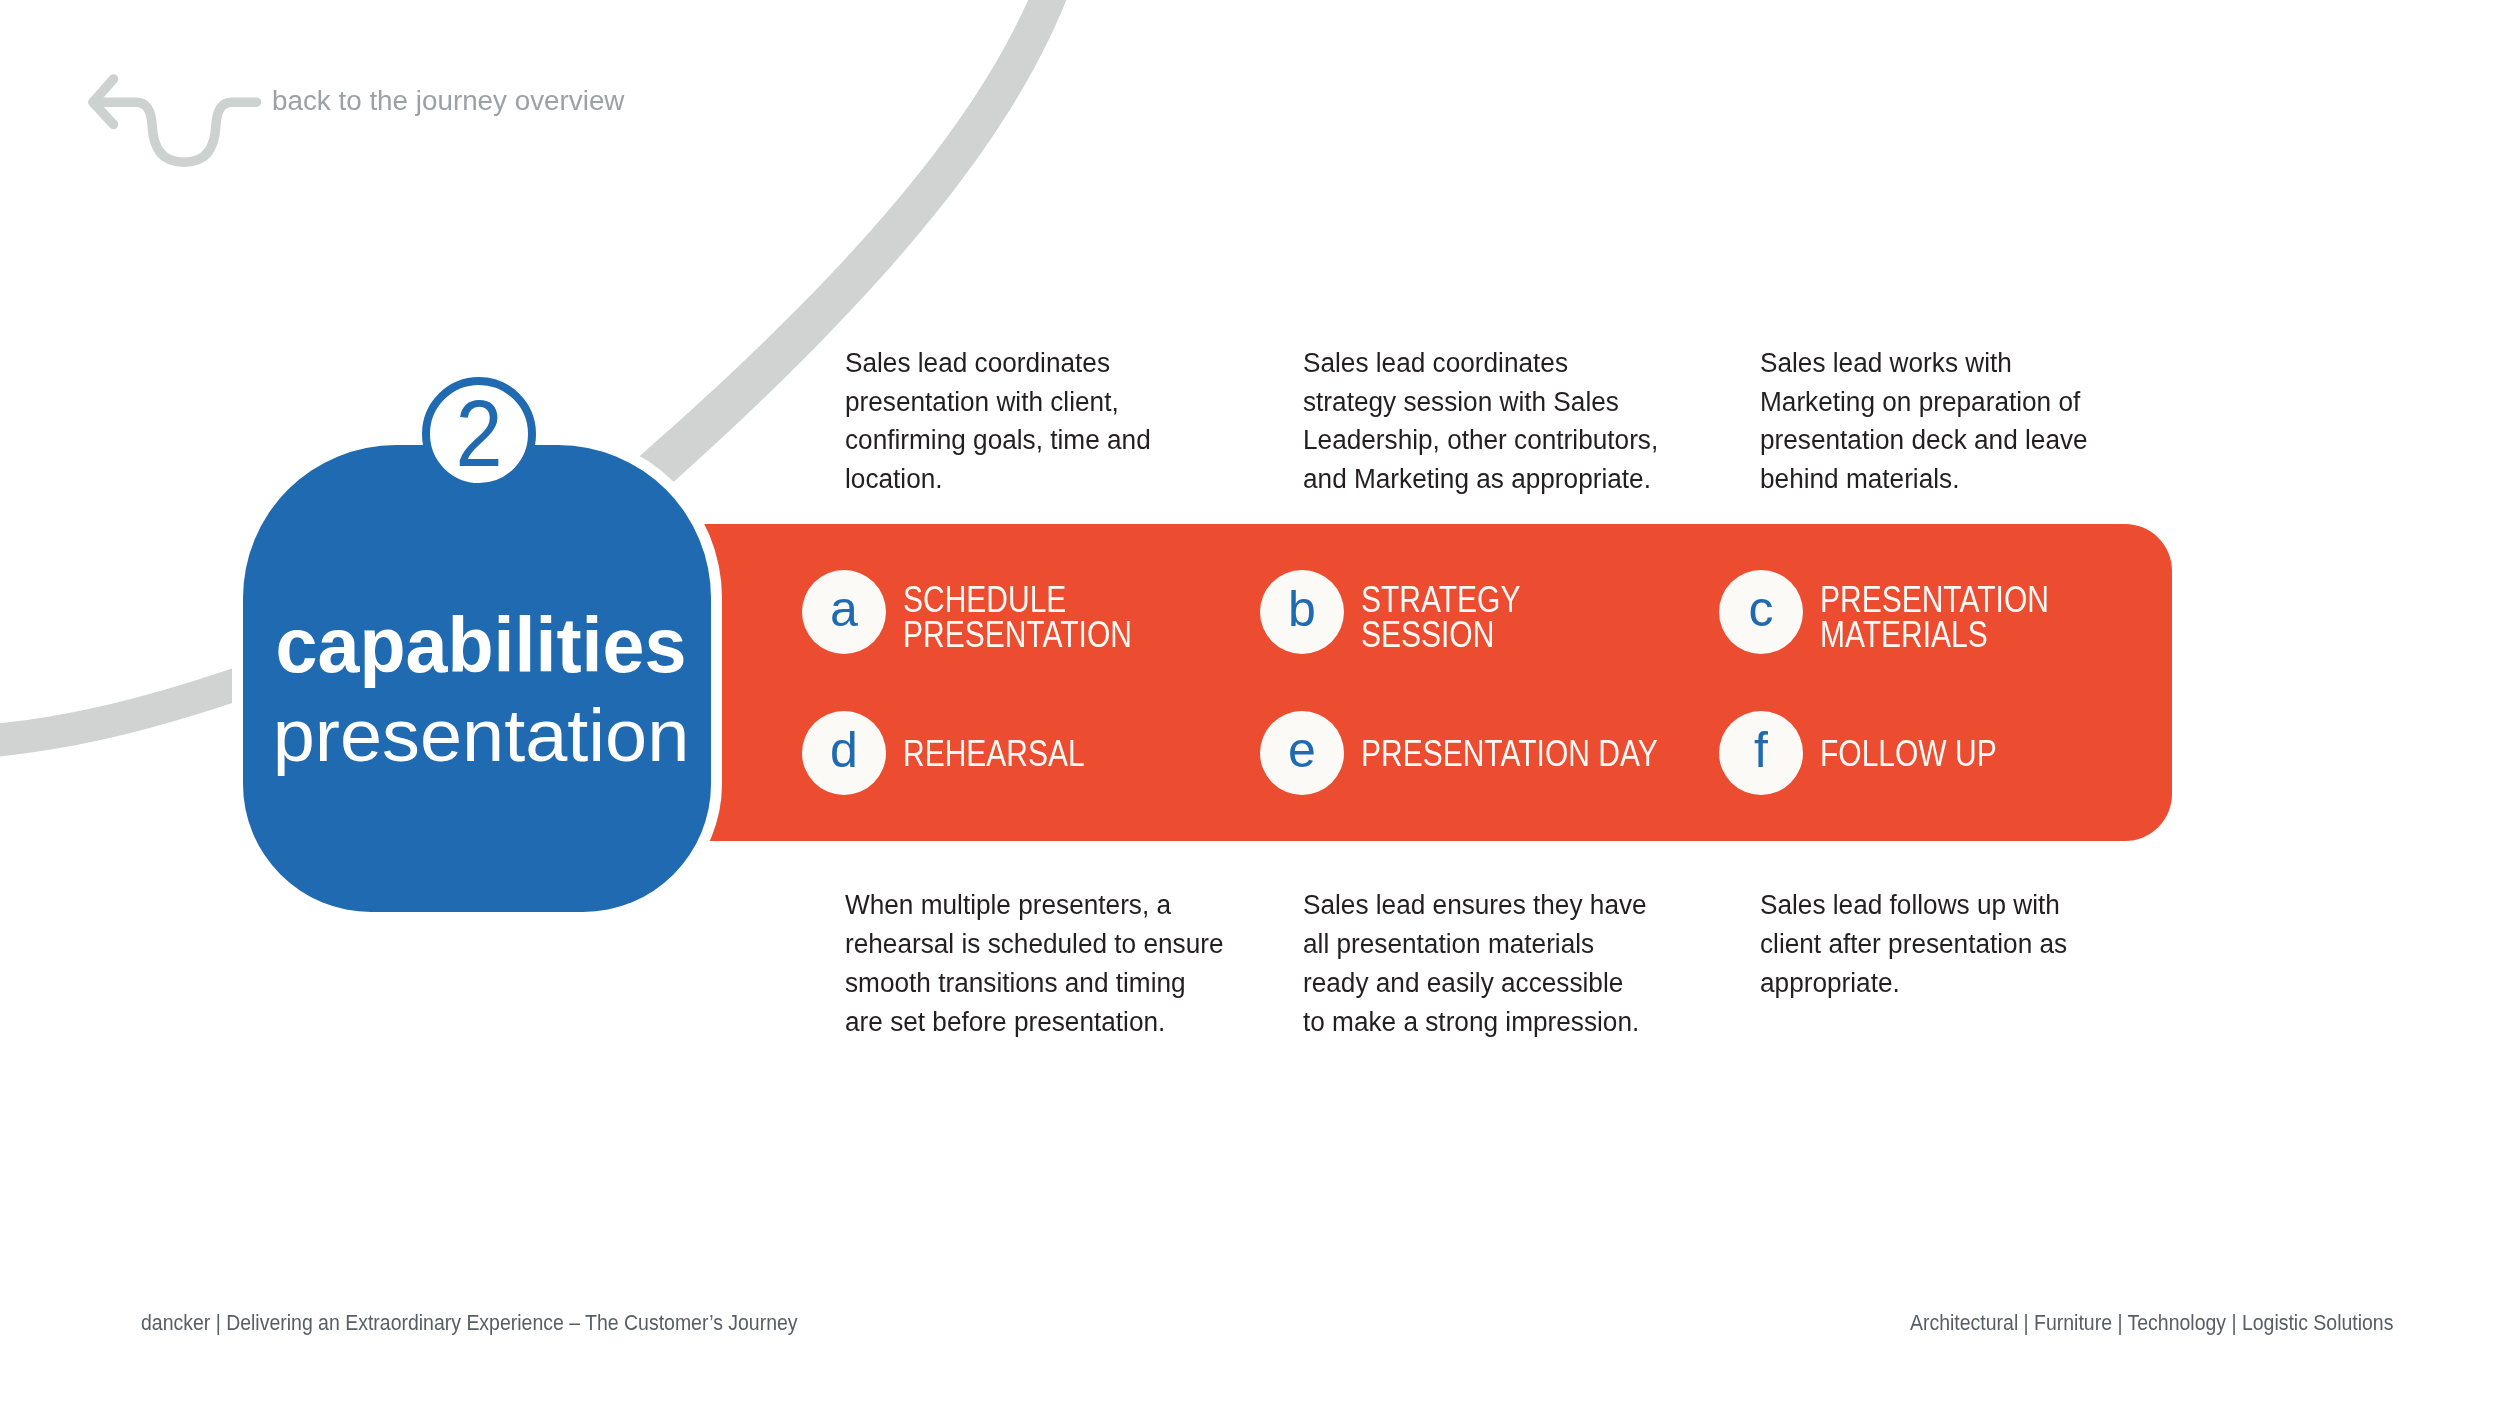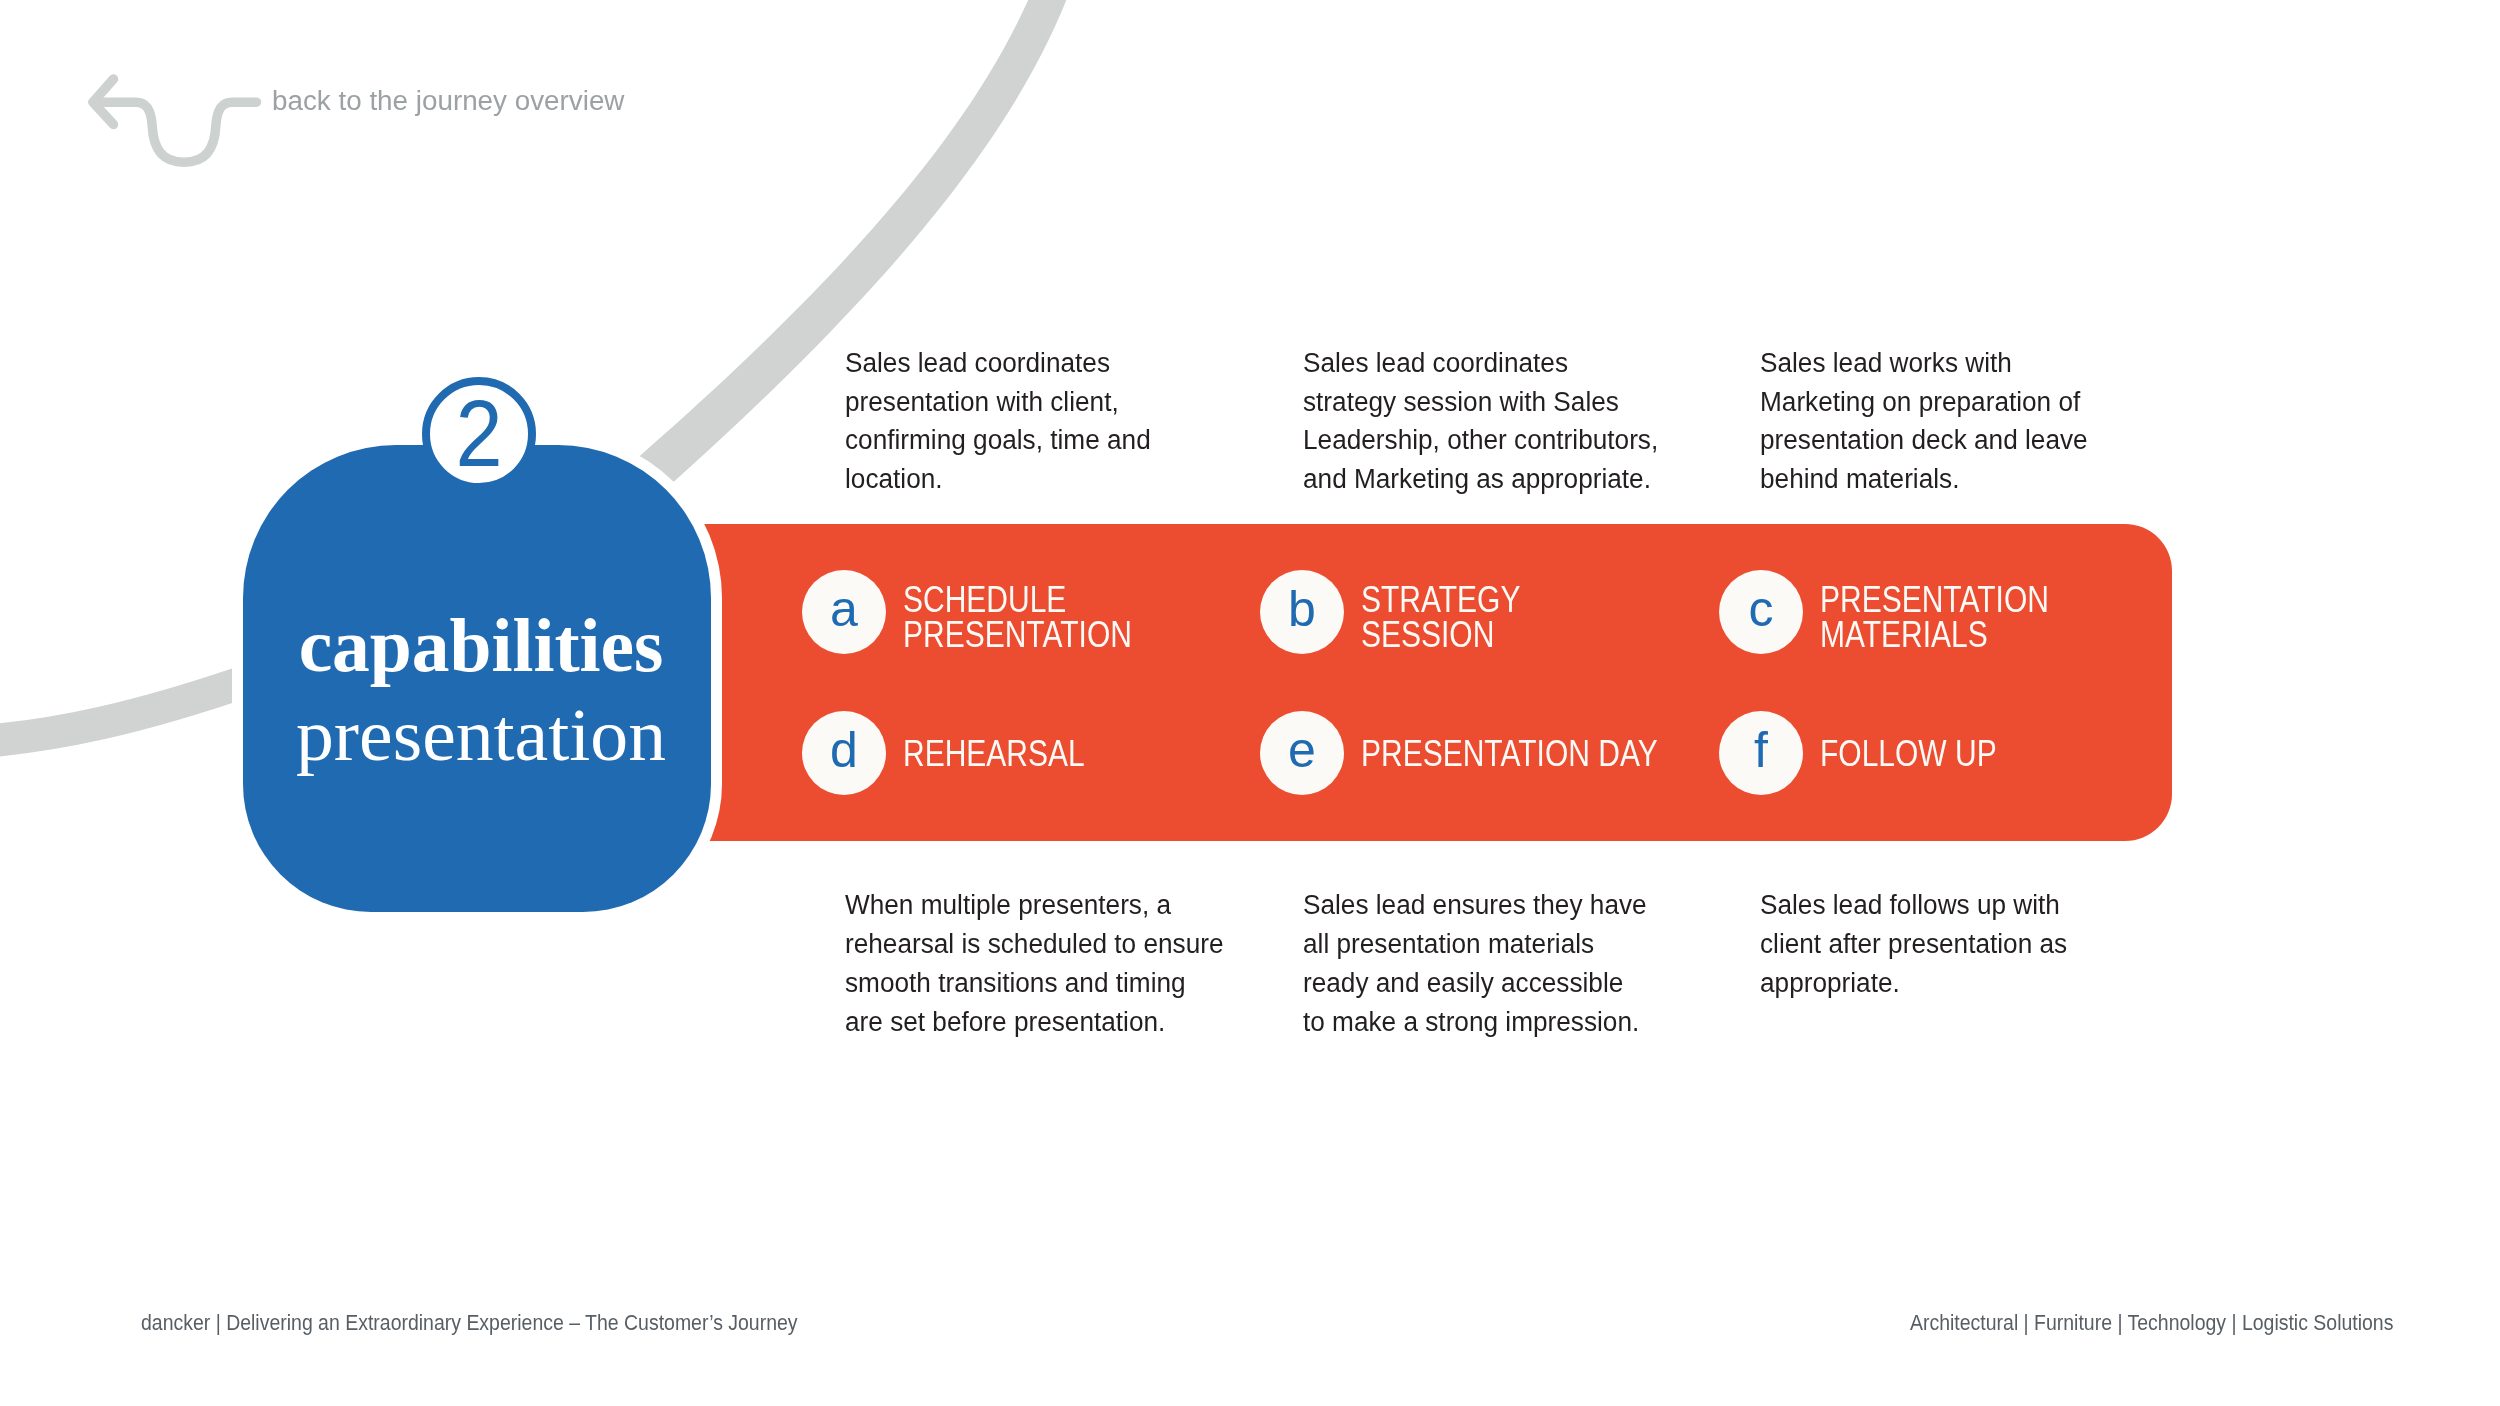--- a/index.html
+++ b/index.html
@@ -20,21 +20,21 @@
 
   
   #band{position:absolute;left:700px;top:524px;width:1472px;height:317px;
         background:#ec4c2f;border-radius:0 47px 47px 0;}
   
   #capsule-halo{position:absolute;left:232px;top:434px;width:490px;height:489px;
                 background:#ffffff;border-radius:164px 164px 139px 139px;}
 
   
   #capsule{position:absolute;left:243px;top:445px;width:468px;height:467px;
-           background:#1f6ab0;border-radius:153px 153px 128px 128px;font-family:Liberation Serif, serif;}
+           background:#1f6ab0;border-radius:153px 153px 128px 128px;}
   .cap-line{position:absolute;left:4px;width:468px;text-align:center;color:#ffffff;
             white-space:nowrap;}
   .cap-l1{top:159.6px;font-size:77px;line-height:80px;font-weight:700;letter-spacing:0px;
           transform:scaleX(.98);transform-origin:center top;}
   .cap-l2{top:250.8px;font-size:73.5px;line-height:80px;font-weight:400;letter-spacing:0px;
           transform:scaleX(1.03);transform-origin:center top;}
 
   
   #badge{position:absolute;left:422px;top:377px;width:114px;height:114px;}
   #badge svg{position:absolute;left:0;top:0;}

